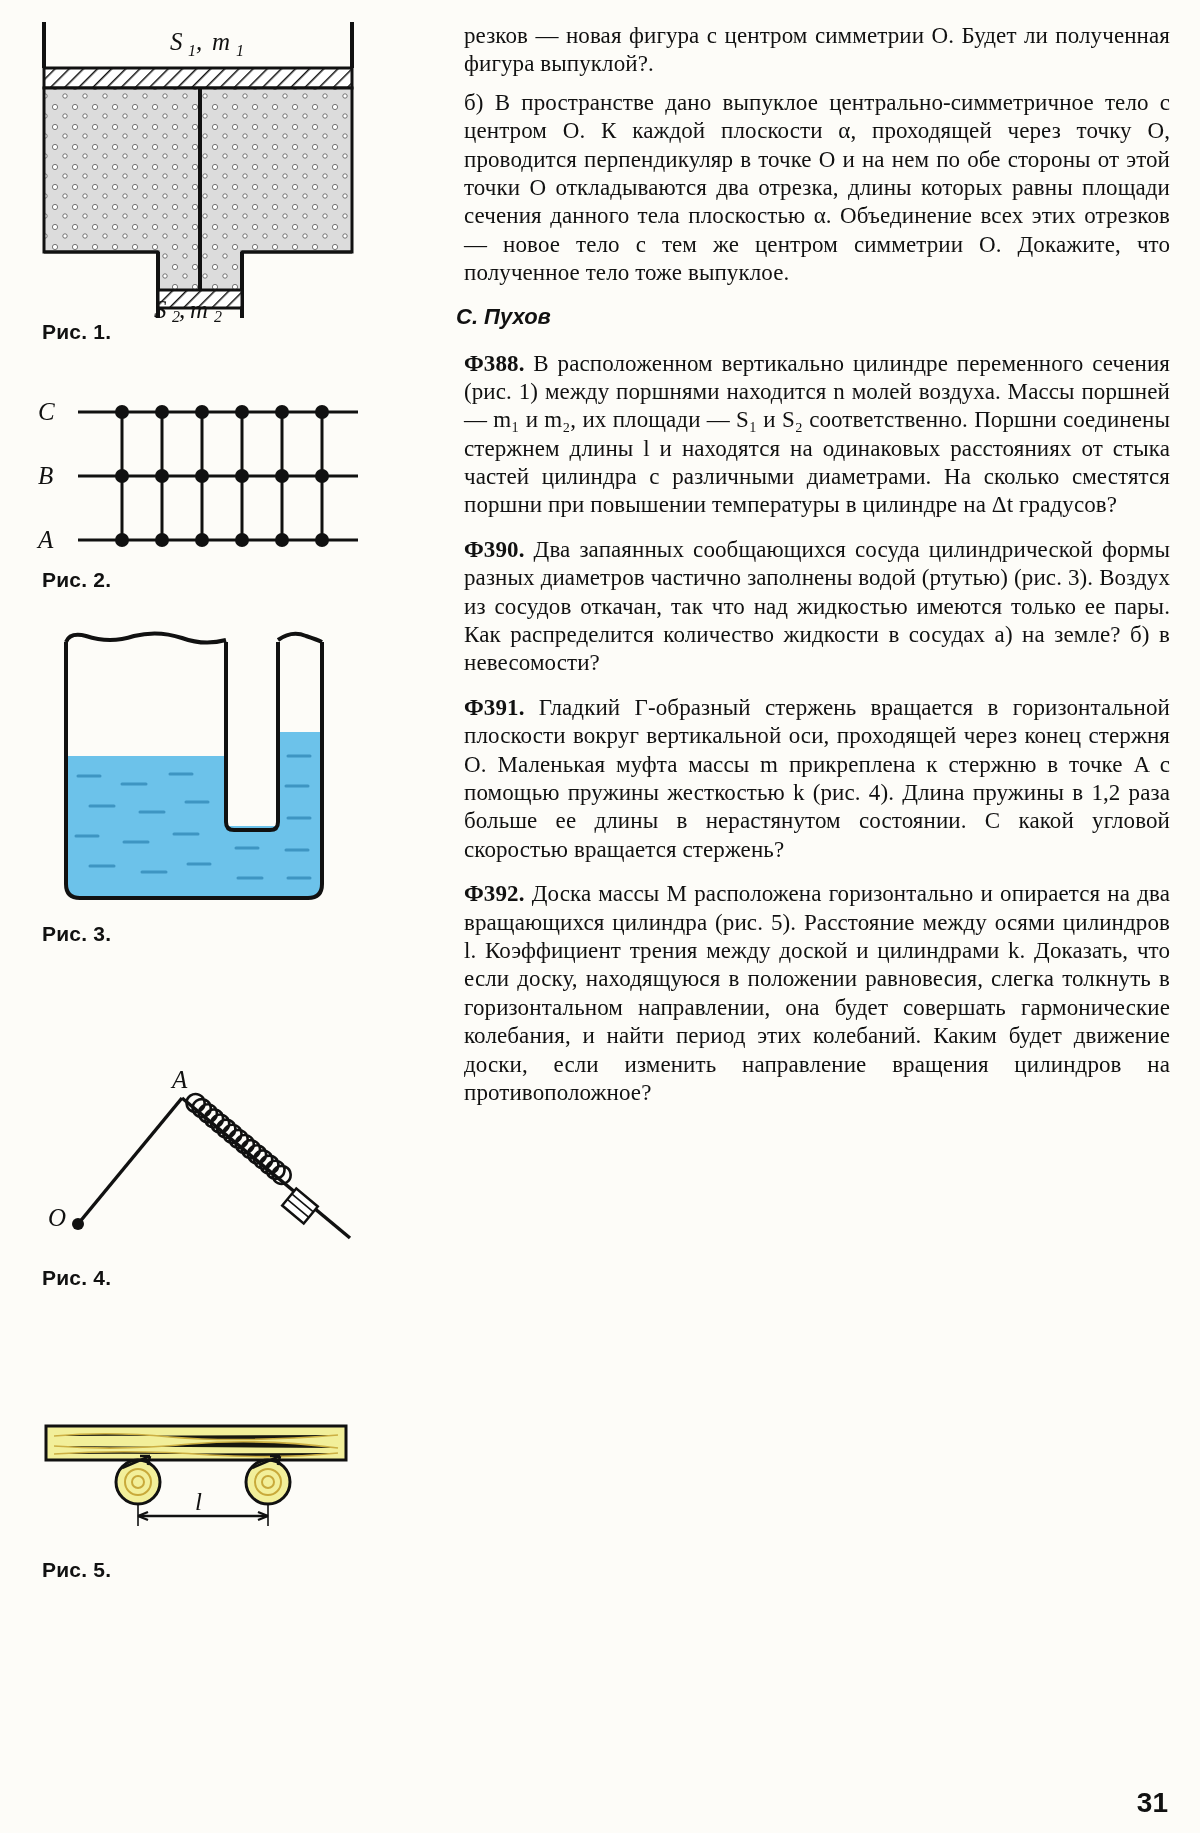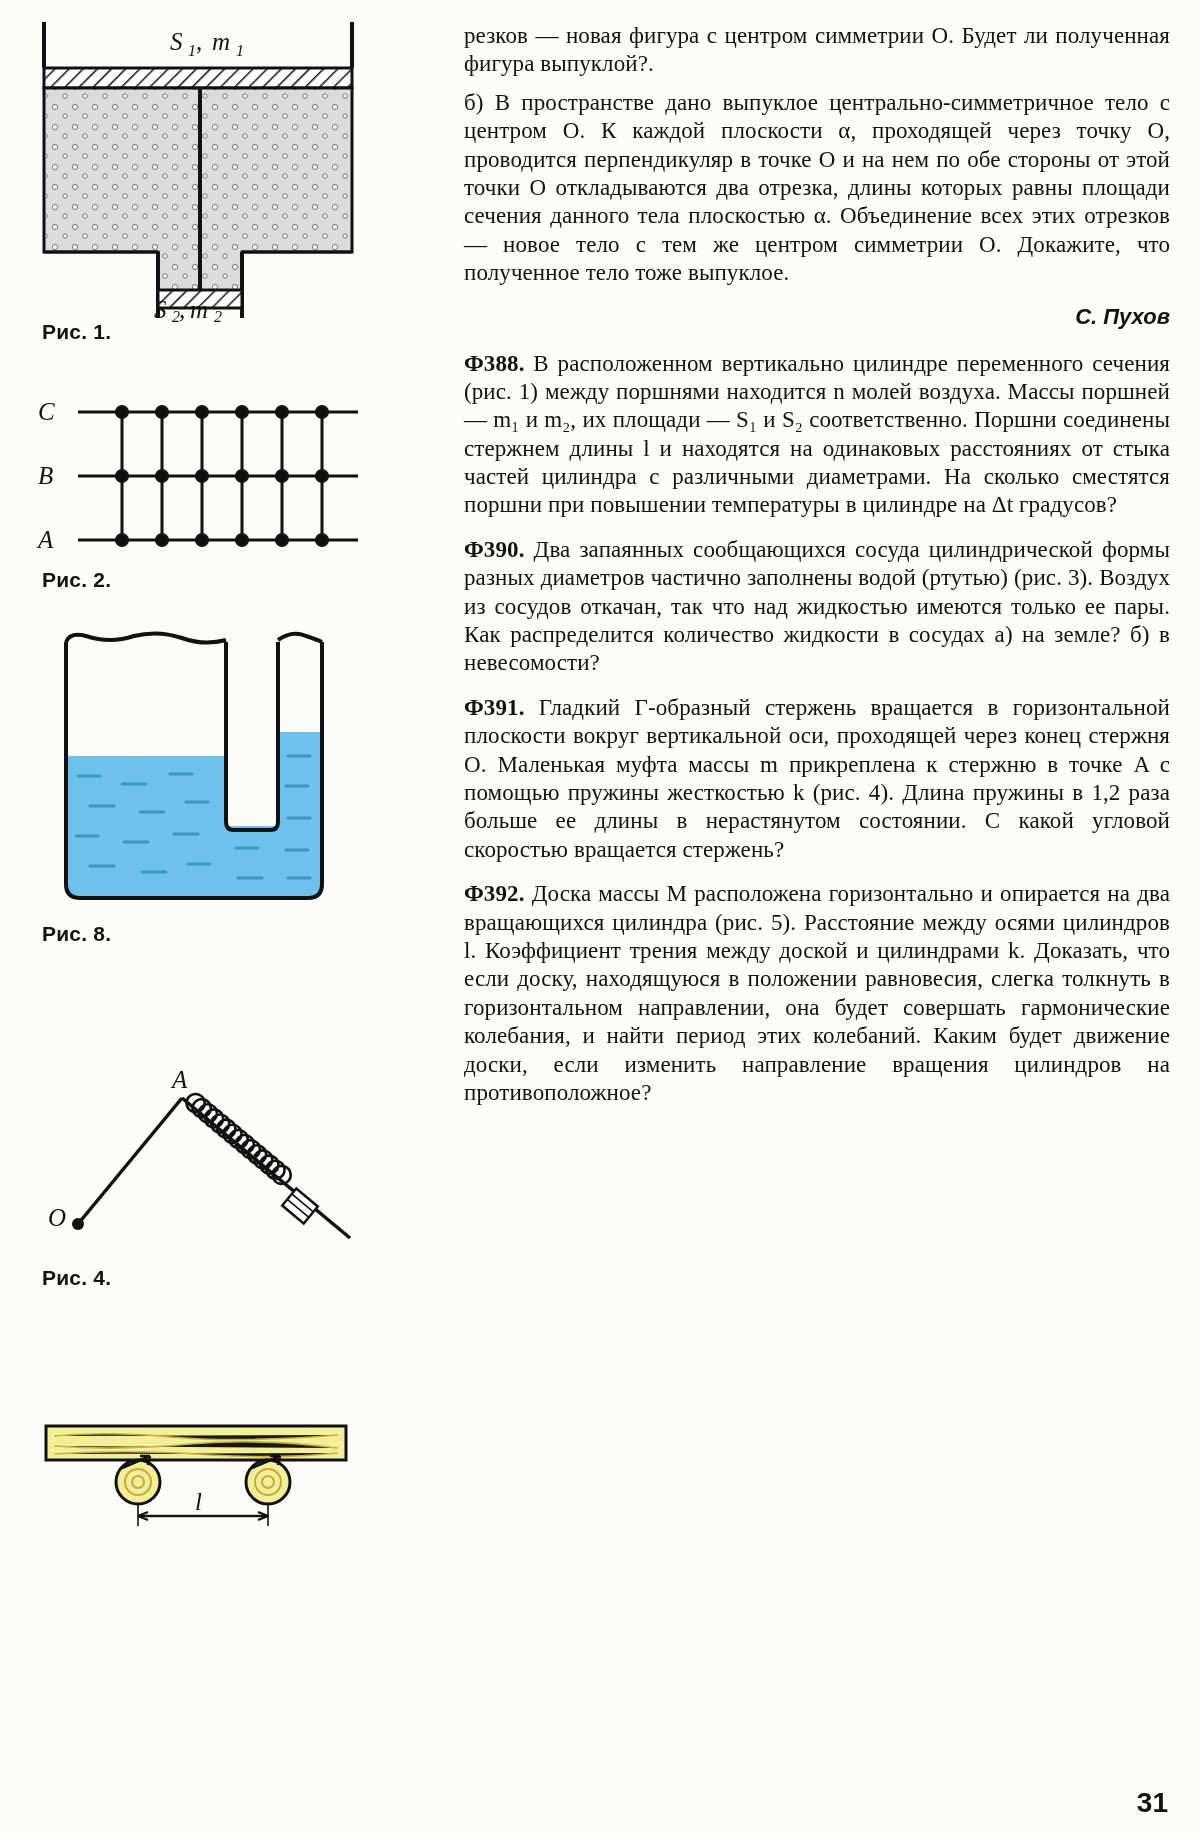--- a/index.html
+++ b/index.html
@@ -46,21 +46,20 @@
     letter-spacing: 0.1px;
     font-family: "Liberation Serif", serif;
   }
   .para.tight { margin-bottom: 10px; }
   .para .num {
     font-weight: bold;
   }
   .author {
     font-style: italic;
     font-weight: bold;
-    text-align: right;
     font-size: 22px;
     margin: 2px 0 20px 0;
     font-family: "Liberation Sans", sans-serif;
   }
   .author.small { font-size: 20.5px; }
 
   
   .fig-caption {
     font-family: "Liberation Sans", sans-serif;
     font-weight: bold;
@@ -228,21 +227,21 @@
             </g>
           </g>
 
           <path d="M36,16 L36,258 Q36,272 50,272 L278,272 Q292,272 292,258 L292,16" fill="none" stroke="#111" stroke-width="4"></path>
 
           <path d="M196,16 L196,196 Q196,204 204,204 L240,204 Q248,204 248,196 L248,16" fill="none" stroke="#111" stroke-width="4"></path>
 
           <path d="M36,16 Q40,6 56,10 Q80,18 104,10 Q128,4 152,12 Q174,20 196,14" fill="none" stroke="#111" stroke-width="4"></path>
           <path d="M248,14 Q262,4 276,10 Q288,14 292,16" fill="none" stroke="#111" stroke-width="4"></path>
         </svg>
-        <div class="fig-caption" style="margin:2px 0 0 12px;">Рис. 8.</div>
+        <div class="fig-caption" style="margin:2px 0 0 12px;">Рис. 3.</div>
       </div>
 
       <div class="figure-block" style="margin-top:120px;">
         <svg width="340" height="190" viewBox="0 0 340 190">
 
           <line x1="48" y1="158" x2="152" y2="32" stroke="#111" stroke-width="3.5"></line>
           <line x1="152" y1="32" x2="320" y2="172" stroke="#111" stroke-width="3.5"></line>
 
           <circle cx="48" cy="158" r="6" fill="#111"></circle>
 
@@ -300,20 +299,21 @@
             <path d="M250,48 L240,48 M250,48 L248,57"></path>
           </g>
 
           <line x1="108" y1="108" x2="238" y2="108" stroke="#111" stroke-width="2.4"></line>
           <path d="M108,108 L118,104 M108,108 L118,112" stroke="#111" stroke-width="2.4" fill="none"></path>
           <path d="M238,108 L228,104 M238,108 L228,112" stroke="#111" stroke-width="2.4" fill="none"></path>
           <line x1="108" y1="96" x2="108" y2="118" stroke="#111" stroke-width="1.6"></line>
           <line x1="238" y1="96" x2="238" y2="118" stroke="#111" stroke-width="1.6"></line>
           <text class="svg-label" x="165" y="102">l</text>
         </svg>
+        <div class="fig-caption" style="margin:6px 0 0 12px;">Рис. 5.</div>
       </div>
 
     </div>
 
     <div class="col-right">
 
       <p class="para tight">резков — новая фигура с центром симметрии O. Будет ли полученная фигура выпуклой?.</p>
 
       <p class="para">б) В пространстве дано выпуклое центрально-симметричное тело с центром O. К каждой плоскости α, проходящей через точку O, проводится перпендикуляр в точке O и на нем по обе стороны от этой точки O откладываются два отрезка, длины которых равны площади сечения данного тела плоскостью α. Объединение всех этих отрезков — новое тело с тем же центром симметрии O. Докажите, что полученное тело тоже выпуклое.</p>
 

